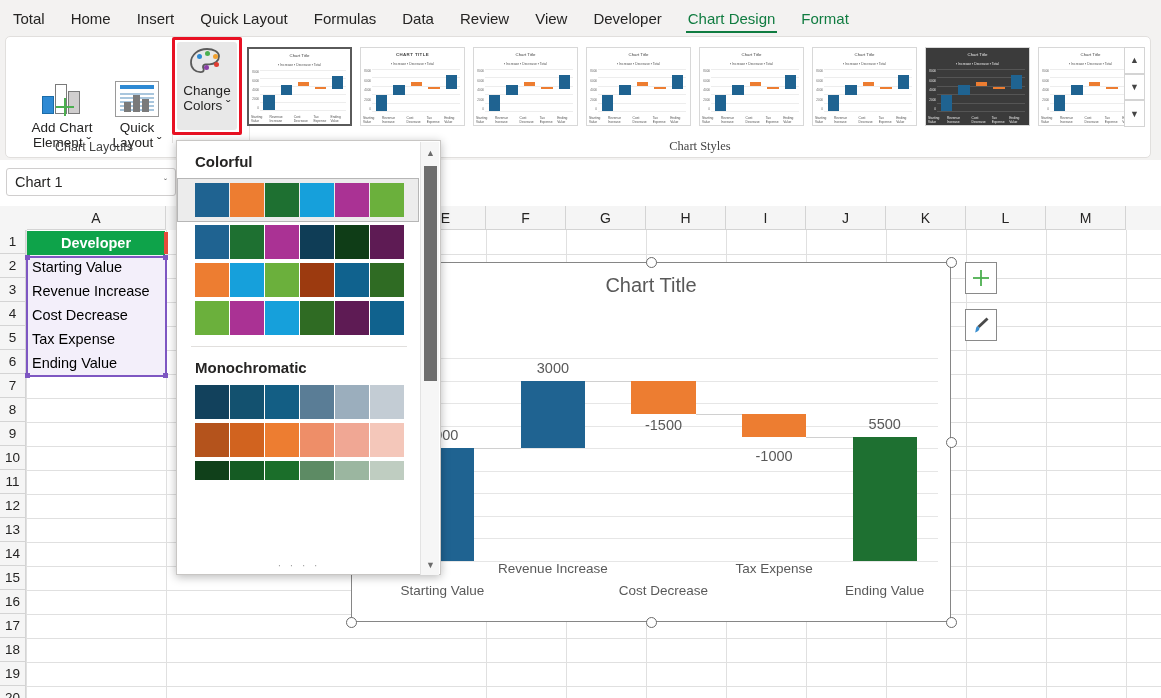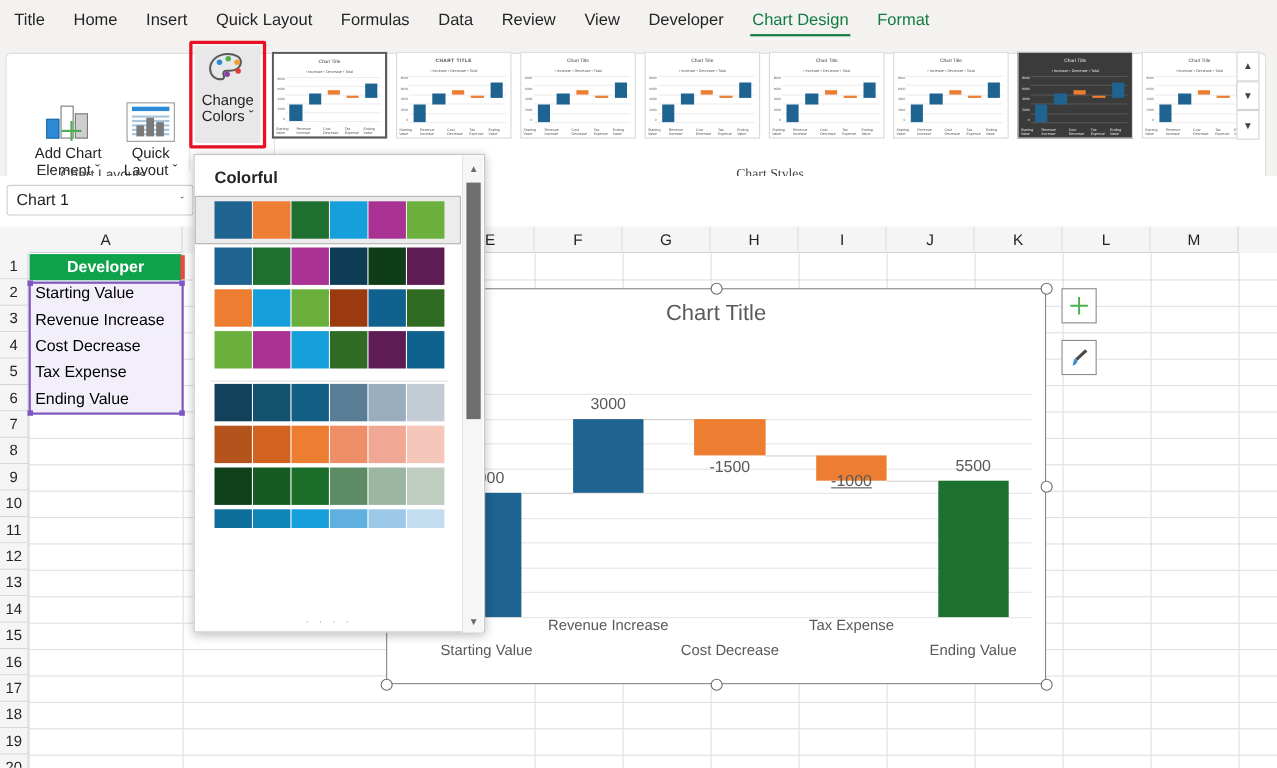--- a/index.html
+++ b/index.html
@@ -29,21 +29,21 @@
     height:2.5px; background:#107c41;
   }
   .rtab.green { color:#107c41; }
 
   
   #ribbon-body {
     position:absolute; left:0; top:36px; width:1161px; height:124px;
     background:#f3f2f1;
   }
   #ribbon-surface {
-    position:absolute; left:5px; top:12px; width:1146px; height:122px;
+    position:absolute; left:5px; top:0px; width:1146px; height:122px;
     background:#ffffff; border:1px solid #e1dfdd; border-radius:5px;
   }
   .grp-label {
     position:absolute; bottom:3px; font-size:12.5px; color:#444; text-align:center;
   }
   .grp-sep {
     position:absolute; top:10px; width:1px; height:96px; background:#e6e4e2;
   }
 
   .bigbtn {
@@ -219,21 +219,21 @@
   #sb-thumb { position:absolute; left:3px; top:24px; width:13px; height:215px; background:#6e6e6e; }
   #dd-grip {
     position:absolute; left:0; bottom:3px; width:244px; text-align:center;
     font-size:10px; color:#9a9a9a; letter-spacing:3px;
   }
 </style>
 </head>
 <body>
 
 <div id="ribbon-tabs">
-    <div class="rtab">Title</div>
+    <div class="rtab">Total</div>
     <div class="rtab">Home</div>
     <div class="rtab">Insert</div>
     <div class="rtab">Quick Layout</div>
     <div class="rtab">Formulas</div>
     <div class="rtab">Data</div>
     <div class="rtab">Review</div>
     <div class="rtab">View</div>
     <div class="rtab">Developer</div>
     <div class="rtab active">Chart Design</div>
     <div class="rtab green">Format</div>
@@ -661,21 +661,21 @@
       <div class="conn" style="left: 87.374px; width: 46.452px; top: 90.2222px;"></div>
       <div class="wlabel" style="left: 11.226px; width: 88.148px; top: 69.2222px;">5000</div>
       <div class="wbar" style="left: 133.826px; top: 22.5556px; width: 64.148px; height: 67.6667px; background: rgb(31, 99, 145);"></div>
       <div class="conn" style="left: 197.974px; width: 46.452px; top: 22.5556px;"></div>
       <div class="wlabel" style="left: 121.826px; width: 88.148px; top: 1.55556px;">3000</div>
       <div class="wbar" style="left: 244.426px; top: 22.5556px; width: 64.148px; height: 33.8333px; background: rgb(237, 125, 49);"></div>
       <div class="conn" style="left: 308.574px; width: 46.452px; top: 56.3889px;"></div>
       <div class="wlabel" style="left: 232.426px; width: 88.148px; top: 59.3889px;">-1500</div>
       <div class="wbar" style="left: 355.026px; top: 56.3889px; width: 64.148px; height: 22.5556px; background: rgb(237, 125, 49);"></div>
       <div class="conn" style="left: 419.174px; width: 46.452px; top: 78.9444px;"></div>
-      <div class="wlabel" style="left: 343.026px; width: 88.148px; top: 72px; text-decoration: underline;">-1000</div>
+      <div class="wlabel" style="left: 343.026px; width: 88.148px; top: 90px;">-1000</div>
       <div class="wbar" style="left: 465.626px; top: 78.9444px; width: 64.148px; height: 124.056px; background: rgb(30, 112, 49);"></div>
       <div class="wlabel" style="left: 453.626px; width: 88.148px; top: 57.9444px;">5500</div>
     </div>
   <div id="xlabels">
       <div class="xcat" style="left: 25.3px; width: 130px; top: 320px;">Starting Value</div>
       <div class="xcat" style="left: 135.9px; width: 130px; top: 298px;">Revenue Increase</div>
       <div class="xcat" style="left: 246.5px; width: 130px; top: 320px;">Cost Decrease</div>
       <div class="xcat" style="left: 357.1px; width: 130px; top: 298px;">Tax Expense</div>
       <div class="xcat" style="left: 467.7px; width: 130px; top: 320px;">Ending Value</div>
     </div>
@@ -734,20 +734,21 @@
         </div>
         <div class="sw-row">
           <div class="sw" style="background: rgb(107, 176, 60);"></div>
           <div class="sw" style="background: rgb(170, 50, 148);"></div>
           <div class="sw" style="background: rgb(22, 160, 219);"></div>
           <div class="sw" style="background: rgb(47, 107, 35);"></div>
           <div class="sw" style="background: rgb(94, 27, 84);"></div>
           <div class="sw" style="background: rgb(16, 98, 142);"></div>
         </div>
         <div class="dd-divider"></div>
+        <div class="dd-head">Monochromatic</div>
         <div class="sw-row">
           <div class="sw" style="background: rgb(18, 65, 92);"></div>
           <div class="sw" style="background: rgb(19, 81, 111);"></div>
           <div class="sw" style="background: rgb(19, 94, 132);"></div>
           <div class="sw" style="background: rgb(90, 125, 150);"></div>
           <div class="sw" style="background: rgb(155, 174, 189);"></div>
           <div class="sw" style="background: rgb(195, 204, 212);"></div>
         </div>
         <div class="sw-row">
           <div class="sw" style="background: rgb(180, 83, 28);"></div>

